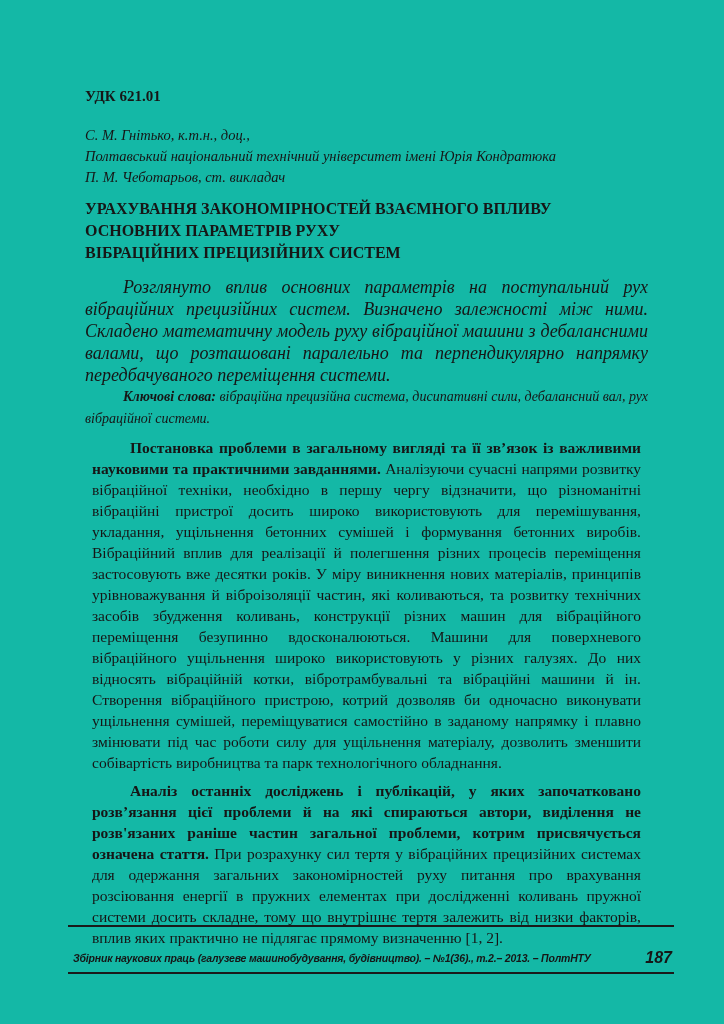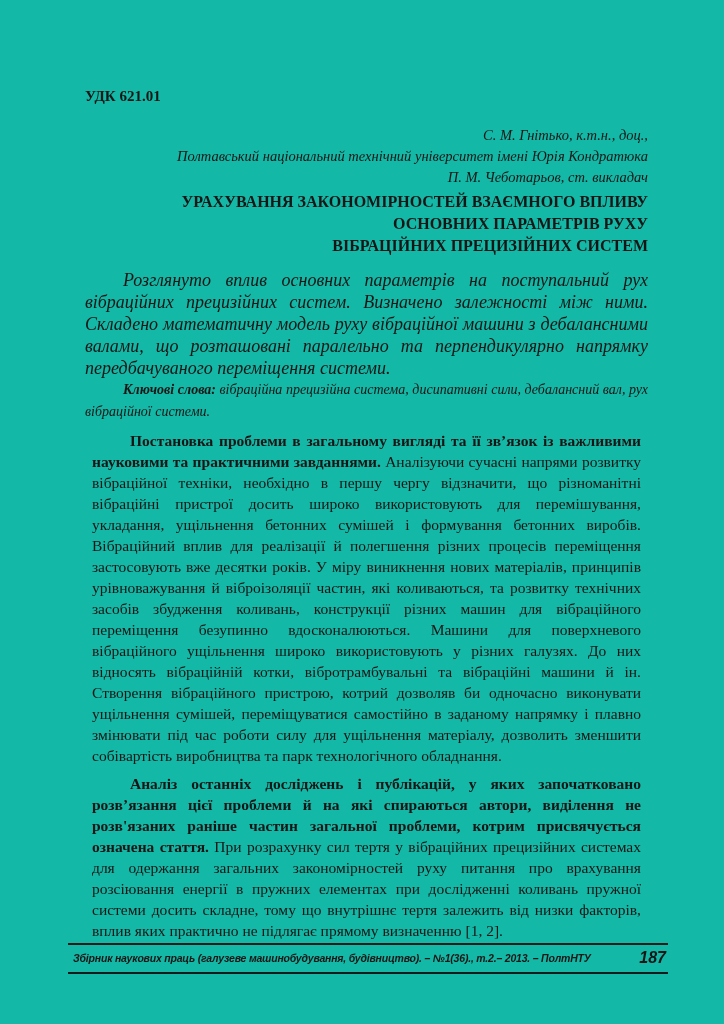--- a/index.html
+++ b/index.html
@@ -18,29 +18,28 @@
     padding: 87px 76px 0 85px;
     overflow: hidden;
   }
   .udc {
     font-weight: bold;
     font-size: 15px;
     line-height: 18px;
     margin-bottom: 20px;
   }
   .authors {
-    text-align: right;
     font-style: italic;
     font-size: 14.5px;
     line-height: 21px;
-    margin-bottom: 3px;
+    margin-bottom: 10px;
   }
   .title {
     margin: 0 0 12px 0;
-    text-align: right;
+    text-align: left;
     font-weight: bold;
     font-size: 16px;
     line-height: 22px;
   }
   .abstract {
     margin: 0;
     font-style: italic;
     font-size: 18px;
     line-height: 22px;
     text-align: justify;
@@ -64,28 +63,28 @@
     line-height: 21px;
     text-align: justify;
     text-indent: 38px;
   }
   .body-para .lead {
     font-weight: bold;
   }
   .footer {
     position: absolute;
     left: 68px;
-    right: 56px;
+    right: 50px;
     bottom: 50px;
     display: flex;
     justify-content: space-between;
     align-items: center;
     border-top: 2px solid #1a1a1a;
     border-bottom: 2px solid #1a1a1a;
-    padding: 3px 2px 4px 5px;
+    padding: 21px 2px 4px 5px;
     font-family: "Liberation Sans", sans-serif;
     font-style: italic;
     font-weight: bold;
   }
   .footer .journal {
     font-size: 10.5px;
     letter-spacing: -0.2px;
     white-space: nowrap;
   }
   .footer .pagenum {

